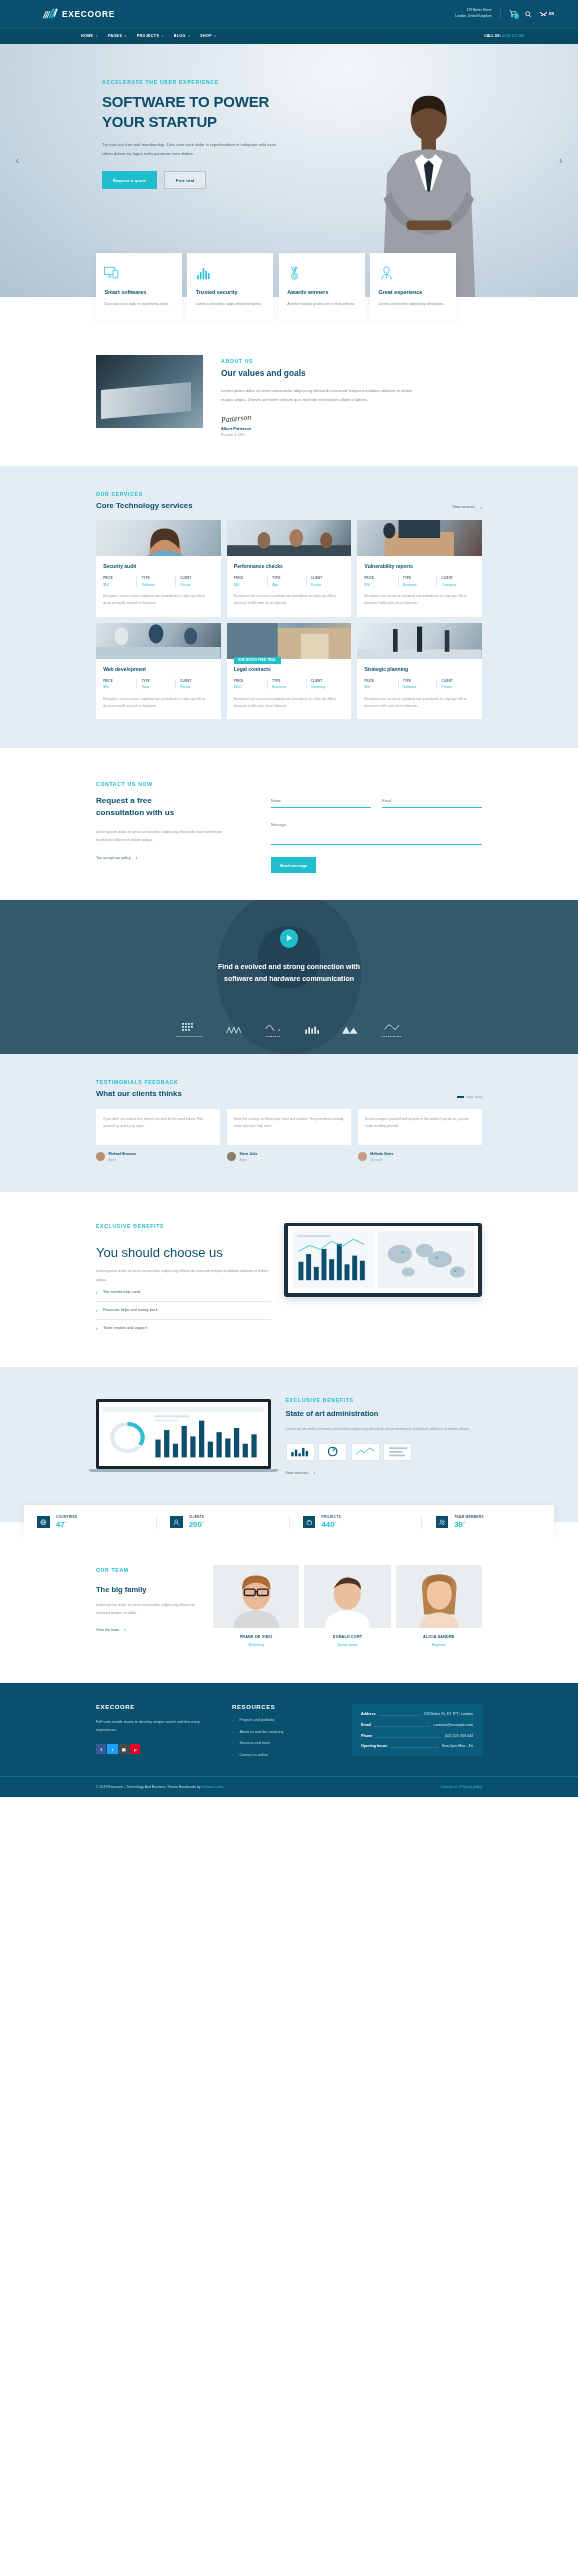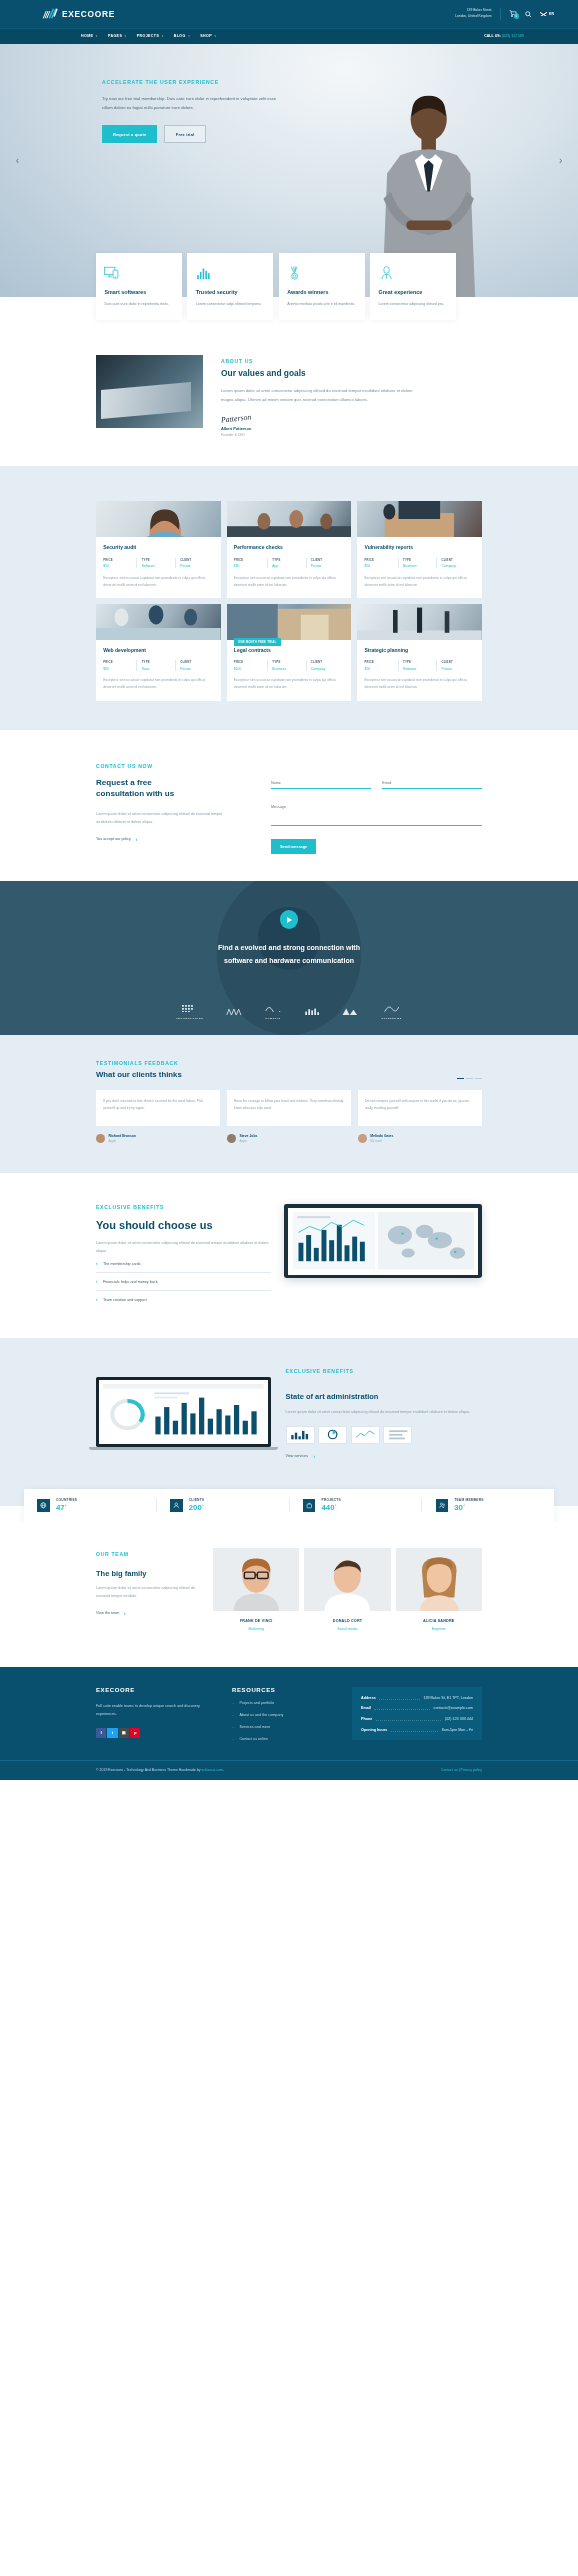--- a/index.html
+++ b/index.html
@@ -170,36 +170,36 @@
   .tcard p { font-size: 3.3px; line-height: 2.1; color: #8b9da8;}
   .trow { display: flex; gap: 6.6px; margin-top: 7.8px; }
   .tperson { display: flex; gap: 3.6px; align-items: center; flex:1;}
   .tav { width: 9px; height: 9px; border-radius: 50%; background: #c2a88f; flex:none; }
   .tn { font-size: 3.4px; font-weight: 700; color: #0c4f6d;}
   .tr2 { font-size: 2.9px; color: #9fb0ba; margin-top: 1.2px;}
   
   .benefits { background: #fff; padding: 31px 0 30px 0;}
   .ben-inner { width: 530px; margin: 0 auto; display: flex; padding: 0 72px; gap: 13.3px;}
   .ben-left { width: 175px; }
-  .ben-left h2 { font-size: 11px; color: #0c4f6d; margin-top: 9px; font-weight: 700;}
+  .ben-left h2 { font-size: 13px; color: #0c4f6d; margin-top: 16px; font-weight: 400;}
   .ben-left > p { font-size: 3.7px; line-height: 2.2; color: #8b9da8; margin-top: 7.8px;}
   .ben-item { border-bottom: 0.6px solid #e3eaef; padding: 6px 0; font-size: 3.7px; color: #44606f; display: flex; gap: 5.4px; align-items: center;}
   .ben-item .chev { color: #1fbecd; font-size: 4.8px; font-weight:700;}
   .ben-right { flex: 1; position: relative; }
   .tablet { background: #1b2f3c; border-radius: 2.4px; padding: 3.6px; box-shadow: 0 2.4px 8.4px rgba(30,60,80,.2);}
   .tablet-screen { background: #fff; height: 67px; padding: 4.8px; display:flex; gap:3.6px;}
   
   .admin { background: #e4edf3; padding: 30px 0 30px 0;}
   .admin-inner { width: 530px; margin: 0 auto; display: flex; padding: 0 72px; gap: 14.5px; align-items: center;}
   .laptop-wrap { width: 175px; position: relative; }
   .laptop { background: #16262f; border-radius: 1.8px; padding: 3px; }
   .laptop-screen { background: #fff; height: 64px; padding: 4.2px; }
   .laptop-base { height: 3px; background: #9fb2bd; border-radius: 0 0 2.4px 2.4px; margin: 0 -7.2px;}
   .admin-right { flex: 1; }
-  .admin-right h2 { font-size: 7.5px; color: #0c4f6d; margin-top: 18px; font-weight: 700;}
+  .admin-right h2 { font-size: 7.5px; color: #0c4f6d; margin-top: 6px; font-weight: 700;}
   .admin-right p { font-size: 3.7px; line-height: 2.2; color: #8b9da8; margin-top: 7.2px;}
   .thumbs { display: flex; gap: 3.6px; margin-top: 9.6px; }
   .thumb { width: 29px; height: 18px; background: #fff; border: 0.6px solid #dde6ec; display:flex;align-items:center;justify-content:center;}
   
   .counters-band { background: linear-gradient(#e4edf3 50%, #fff 50%); padding: 0; }
   .counters { width: 530px; margin: 0 auto; background: #fff; display: flex; box-shadow: 0 1.2px 7.2px rgba(40,70,90,.08); padding: 9.6px 0;}
   .counter { flex: 1; display: flex; gap: 6px; align-items: center; border-right: 0.6px solid #e5ecf1; padding-left: 13.3px;}
   .counter:last-child { border-right: none; }
   .cico { width: 12.7px; height: 12.7px; background: #0c4f6d; display: flex; align-items: center; justify-content: center; flex:none;}
   .clabel { font-size: 3.3px; font-weight: 700; color: #3f5b69; letter-spacing: 0.2px;}
@@ -326,20 +326,24 @@
     <rect x="95" y="90" width="24" height="30" fill="#6b4a33"></rect>
     <path d="M60,120 q47,-20 94,0 l22,30 l8,205 l-154,0 l8,-205z" fill="#9aa0a6"></path>
     <path d="M96,118 q11,16 22,0 l12,10 l-18,50 l-10,0 l-18,-50z" fill="#ffffff"></path>
     <path d="M107,128 l8,8 l-6,44 l-4,0 l-6,-44z" fill="#1d2b36"></path>
     <path d="M44,180 q18,52 66,56 l0,16 q-58,-6 -78,-60z" fill="#8a9096"></path>
     <path d="M170,180 q-18,52 -66,56 l0,16 q58,-6 78,-60z" fill="#8a9096"></path>
     <rect x="70" y="228" width="75" height="16" rx="7" fill="#6b4a33"></rect>
   </svg>
   <div class="hero-content">
     <div class="eyebrow">ACCELERATE THE USER EXPERIENCE</div>
+    <h1>
+      <span>SOFTWARE TO POWER</span><br>
+      <span>YOUR STARTUP</span>
+    </h1>
     <p>Try now our free trial membership. Duis aute irure dolor in reprehenderit in voluptate velit esse cillum dolore eu fugiat nulla pariature irure dolore.</p>
     <div class="hero-btns">
       <button class="btn-primary">Request a quote</button>
       <button class="btn-ghost">Free trial</button>
     </div>
   </div>
   <div class="arrow-l">‹</div>
   <div class="arrow-r">›</div>
 </section>
 
@@ -403,20 +407,30 @@
       <h2>Our values and goals</h2>
       <p>Lorem ipsum dolor sit amet consectetur adipiscing elitsed do eiusmod tempor incididunt utlabore et dolore magna aliqua. Utenim ad minim veniam quis nostrud exercitation ullamco laboris.</p>
       <div class="sig">Patterson</div>
       <div class="sig-name">Albert Patterson</div>
       <div class="sig-role">Founder &amp; CEO</div>
     </div>
   </div>
 </section>
 
 <section class="services">
+  <div class="svc-head">
+    <div>
+      <div class="eyebrow">OUR SERVICES</div>
+      <h2>Core Technology services</h2>
+    </div>
+    <div class="link-more">
+      <span>View services</span>
+      <span class="chev">›</span>
+    </div>
+  </div>
   <div class="svc-grid">
 
     <div class="svc-card">
       <div class="svc-photo" style="background:linear-gradient(120deg,#e3e9ec 0%,#cfd9de 40%,#8fa7b5 100%)">
         <svg width="100%" height="100%" viewBox="0 0 270 60" preserveAspectRatio="none">
             <ellipse cx="150" cy="52" rx="34" ry="38" fill="#c98f6a"></ellipse>
             <path d="M118,48 q30,-30 62,0 q4,-34 -31,-34 q-35,0 -31,34z" fill="#4a3526"></path>
             <path d="M110,60 q40,-18 80,0z" fill="#6ba7c9"></path>
           </svg>
       </div>

